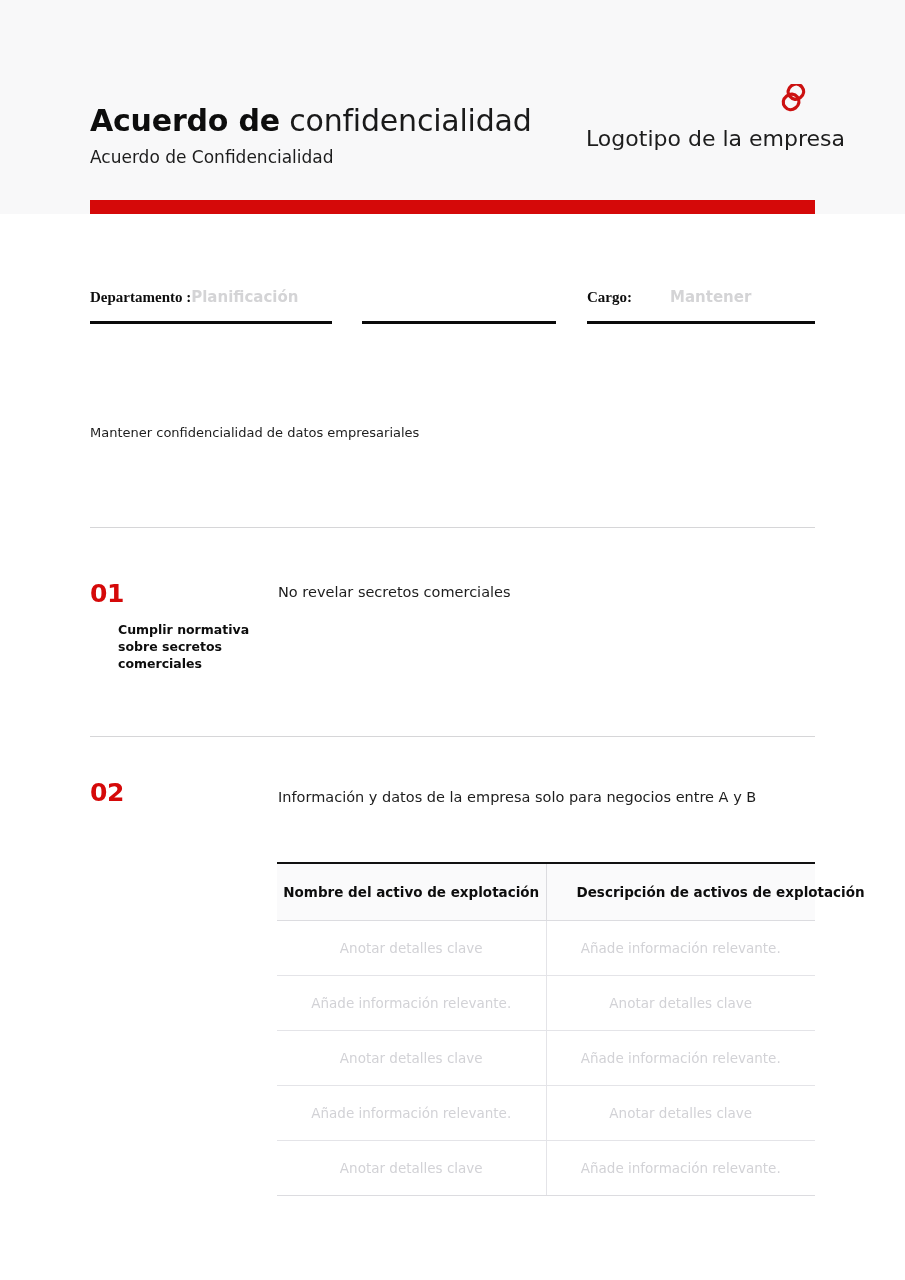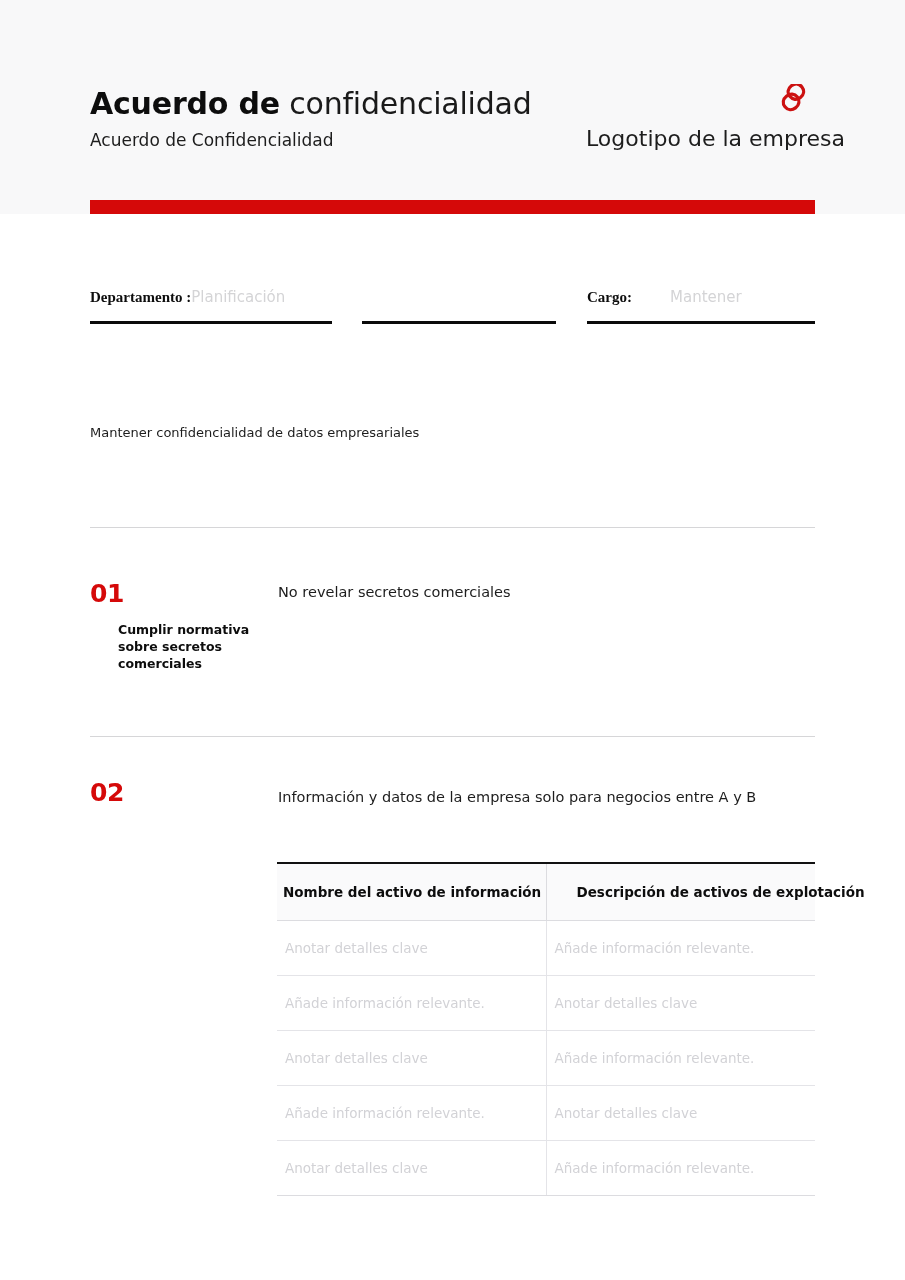--- a/index.html
+++ b/index.html
@@ -25,21 +25,21 @@
     position: absolute;
     left: 0; top: 0;
     width: 905px;
     height: 214px;
     background: #f8f8f9;
   }
 
   .title-block {
     position: absolute;
     left: 90px;
-    top: 85px;
+    top: 102px;
     width: 520px;
   }
 
   .doc-title {
     font-size: 30px;
     line-height: 38px;
     color: #0d0d0d;
     letter-spacing: -0.2px;
     white-space: nowrap;
   }
@@ -112,21 +112,21 @@
     overflow: hidden;
   }
   .field-label {
     font-size: 15px;
     font-weight: 700;
     color: #0d0d0d;
     font-family: Liberation Serif, serif;
   }
   .field-value {
     font-size: 15px;
-    font-weight: 400;
+    font-weight: 700;
     color: #d4d4d6;
   }
   .field-1 .field-value,
   .field-2 .field-value { margin-left: 0px; }
   .field-3 .field-value { margin-left: 38px; }
 
   .field-rule {
     position: absolute;
     left: 0;
     top: 33px;
@@ -216,20 +216,21 @@
   }
   .asset-table thead th:last-child { border-right: none; padding-left: 30px; }
 
   .asset-table tbody td {
     height: 55px;
     border-bottom: 1px solid #e4e4e8;
     border-right: 1px solid #e4e4e8;
     font-size: 13.5px;
     font-weight: 400;
     color: #d2d2d6;
+    text-align: center;
     vertical-align: middle;
     padding: 0 8px;
     white-space: nowrap;
   }
   .asset-table tbody td:last-child { border-right: none; }
   .asset-table tbody tr:last-child td { border-bottom: 1px solid #dcdce0; }
 </style>
 </head>
 <body>
 
@@ -298,21 +299,21 @@
     <div class="sec-body">Información y datos de la empresa solo para negocios entre A y B</div>
   </div>
 
   <table class="asset-table">
     <colgroup>
         <col class="c1">
         <col class="c2">
       </colgroup>
     <thead>
       <tr>
-        <th>Nombre del activo de información</th>
+        <th>Nombre del activo de explotación</th>
         <th>Descripción de activos de explotación</th>
       </tr>
     </thead>
     <tbody>
       <tr>
         <td>Anotar detalles clave</td>
         <td>Añade información relevante.</td>
       </tr>
       <tr>
         <td>Añade información relevante.</td>

